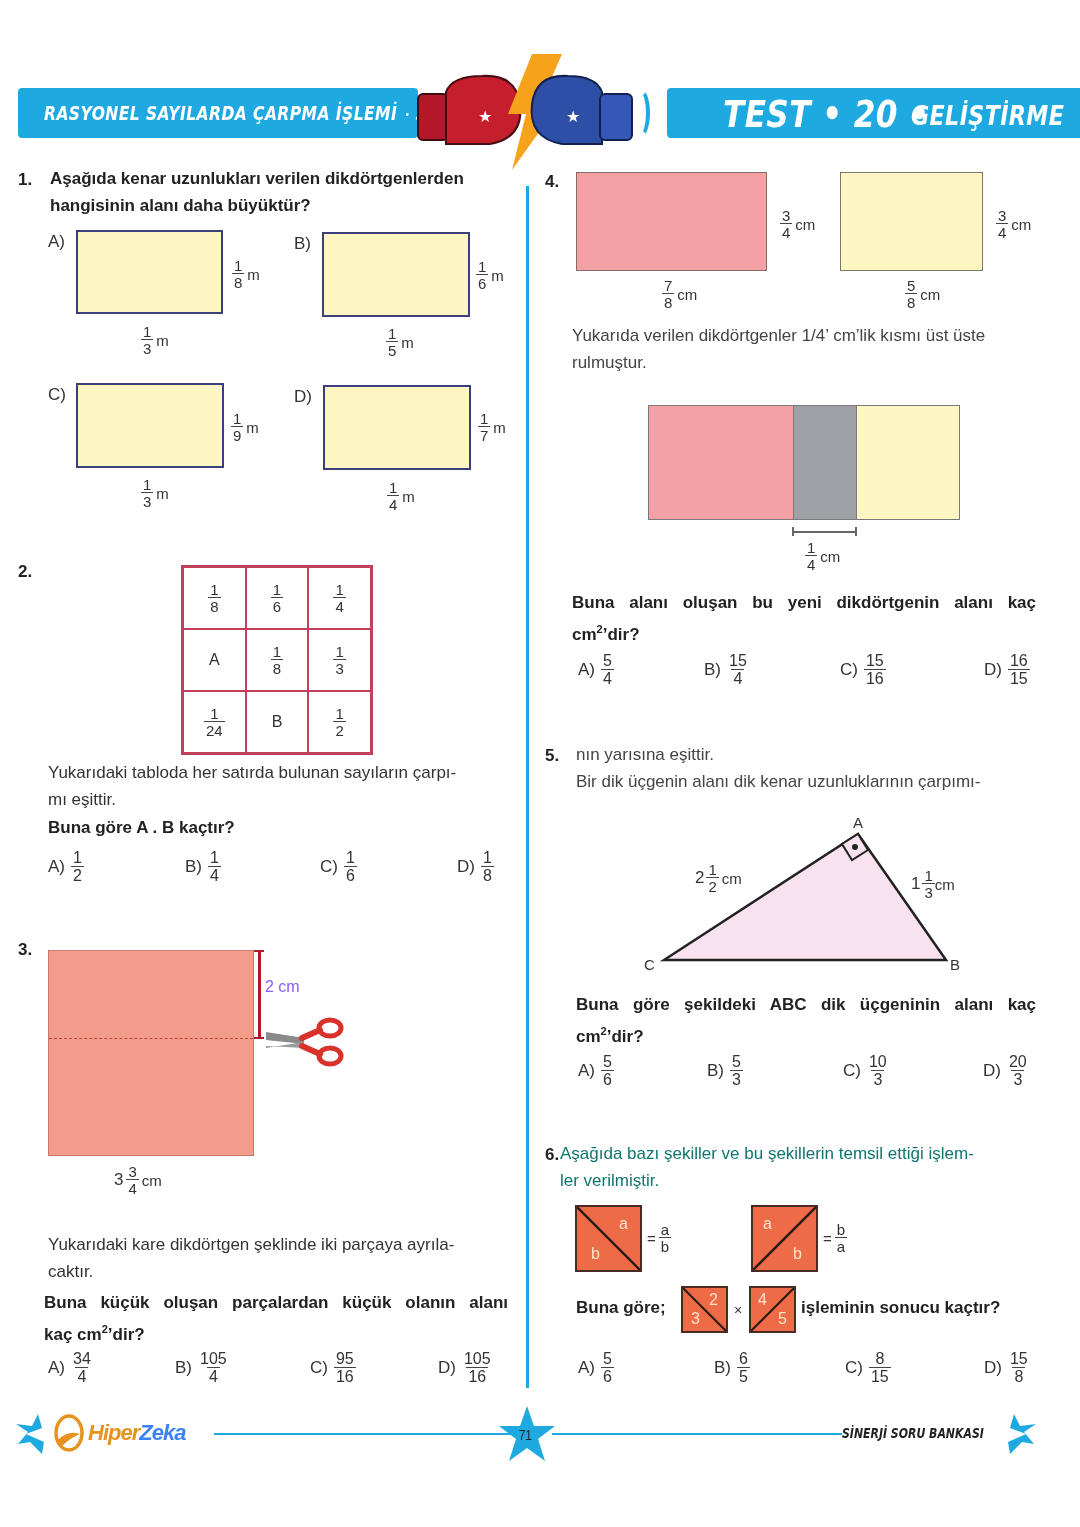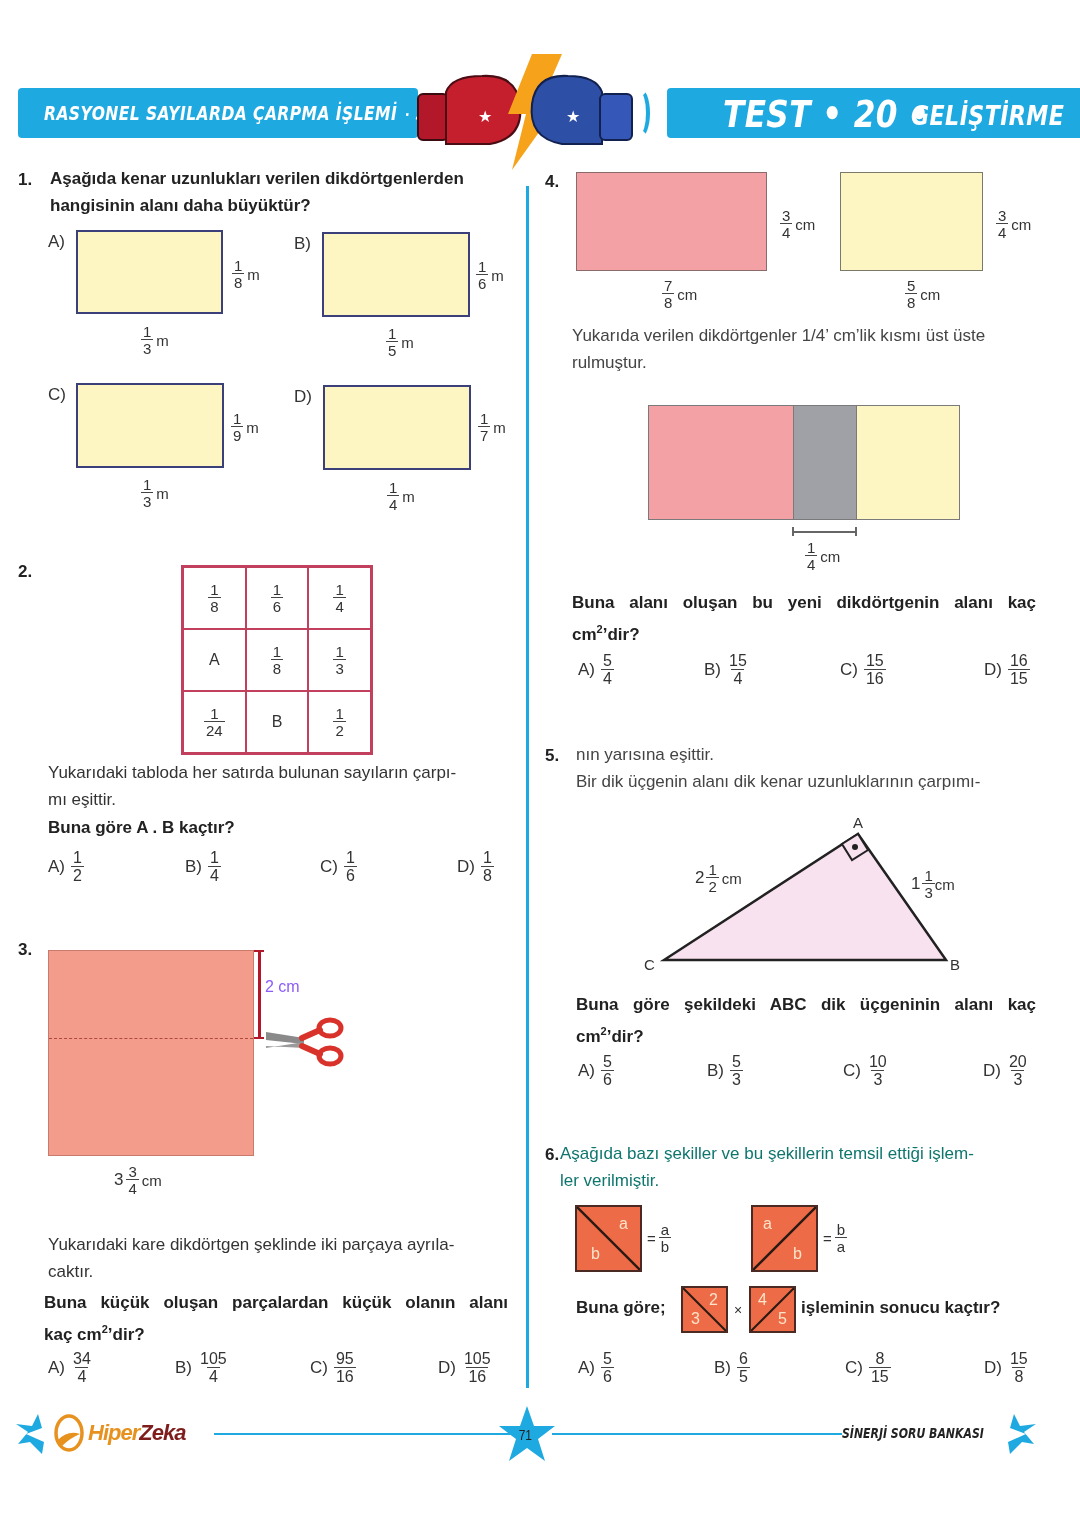--- a/index.html
+++ b/index.html
@@ -491,21 +491,21 @@
 
 <div>
   <svg class="abs" style="left:16px; top:1412px;" width="30" height="44" viewBox="0 0 30 44">
     <polygon points="22,2 26,16 10,22 28,30 26,42 14,30 2,32 12,20 0,12 16,14" fill="#1fa9e1"></polygon>
   </svg>
   <svg class="abs" style="left:52px; top:1412px;" width="34" height="42" viewBox="0 0 34 42">
     <ellipse cx="17" cy="21" rx="13" ry="17" fill="none" stroke="#e7921e" stroke-width="3.5"></ellipse>
     <path d="M6 28 Q16 18 28 22 Q18 26 10 34 Z" fill="#e7921e"></path>
   </svg>
   <div class="abs" style="left:88px; top:1420px; font-size:22px; font-weight:bold; font-style:italic; letter-spacing:-1px;">
-    <span style="color:#e7921e;">Hiper</span><span style="color:#7f1d1d;">Zeka</span>
+    <span style="color:#e7921e;">Hiper</span><span style="color:#3b82f6;">Zeka</span>
   </div>
   <div class="footer-line" style="left:214px; width:312px;"></div>
   <div class="footer-line" style="left:552px; width:290px;"></div>
   <svg class="abs" style="left:498px; top:1405px;" width="58" height="58" viewBox="0 0 58 58">
     <polygon points="29,1 36,21 57,21 40,34 47,56 29,43 11,56 18,34 1,21 22,21" fill="#1fa9e1"></polygon>
   </svg>
   <span class="abs" style="left:517px; top:1426px; font-size:15px; color:#222; transform:scaleX(0.8);">71</span>
   <span class="abs" style="left:842px; top:1425px; font-size:14px; font-weight:bold; font-style:italic; color:#222; transform:scaleX(0.78); transform-origin:left; white-space:nowrap; font-family:'DejaVu Sans', sans-serif;">SİNERJİ SORU BANKASI</span>
   <svg class="abs" style="left:1006px; top:1412px;" width="30" height="44" viewBox="0 0 30 44">
     <polygon points="8,2 4,16 20,22 2,30 4,42 16,30 28,32 18,20 30,12 14,14" fill="#1fa9e1"></polygon>

